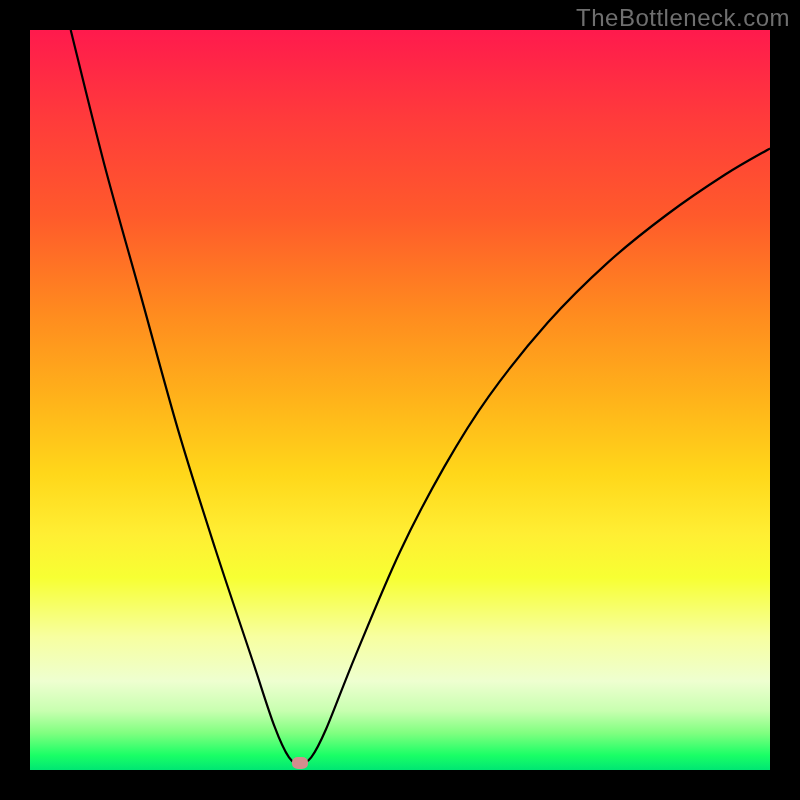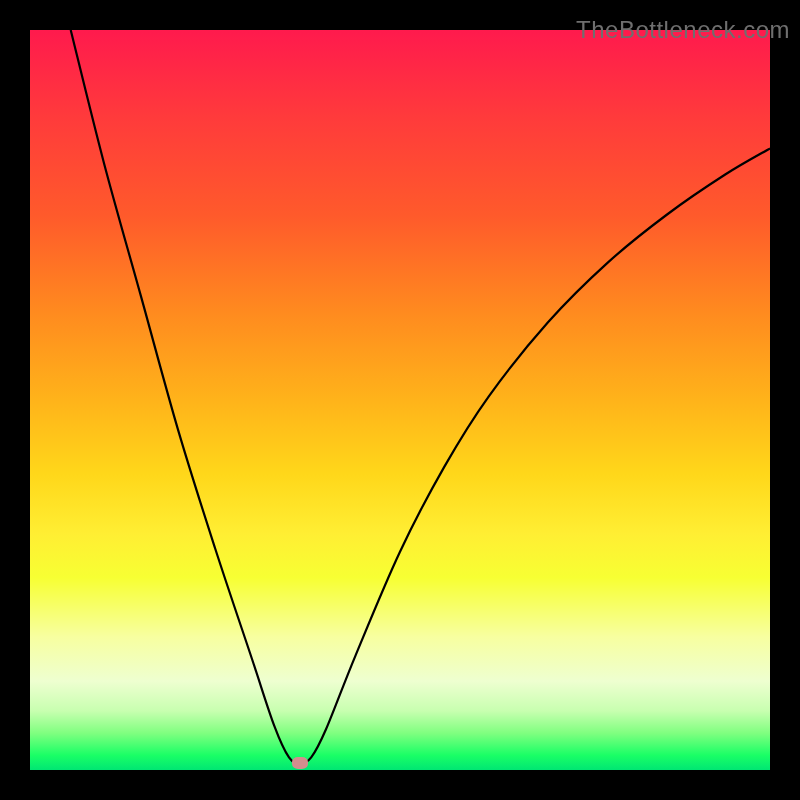--- a/index.html
+++ b/index.html
@@ -12,21 +12,21 @@
     font-family: Arial, Helvetica, sans-serif;
   }
   .frame {
     position: relative;
     width: 800px;
     height: 800px;
     background: #000;
   }
   .watermark {
     position: absolute;
-    top: 16px;
+    top: 4px;
     right: 10px;
     color: #6f6f6f;
     font-size: 24px;
     font-weight: 500;
     letter-spacing: 0.5px;
     z-index: 5;
   }
   .plot-area {
     position: absolute;
     left: 30px;

